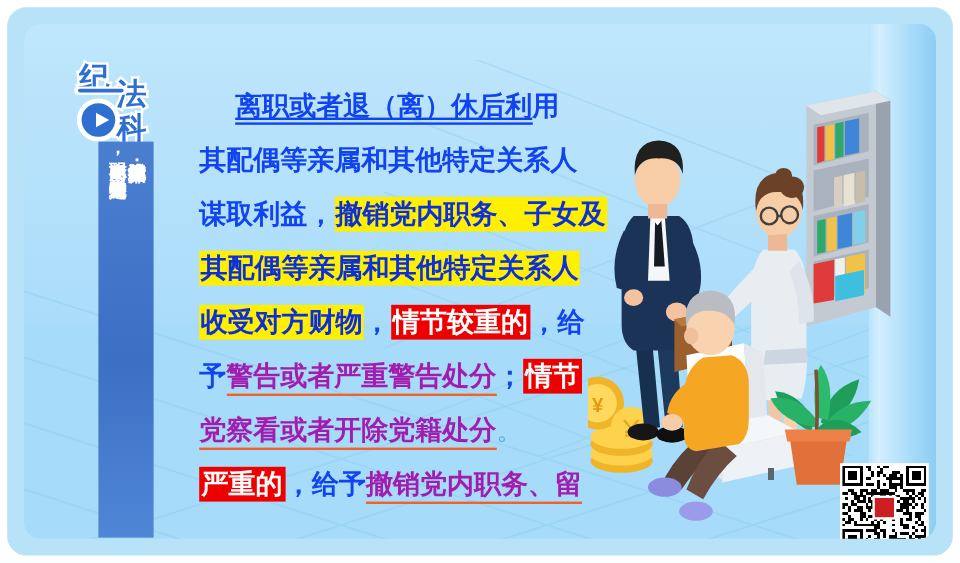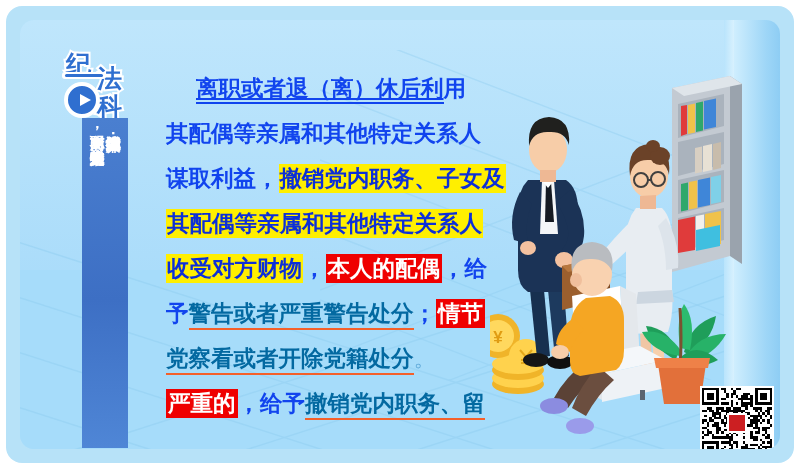--- a/index.html
+++ b/index.html
@@ -106,21 +106,21 @@
   .u-blue{
     border-bottom:2.5px solid #1144ee;padding-bottom:1px;text-decoration:underline;
   }
   .hl-yellow{
     background:#ffef00;color:#0d2fd8;padding:2px 1px;
   }
   .chip-red{
     background:#ef0000;color:#ffffff;padding:2px 2px;
   }
   .u-orange{
-    color:#0369a1;border-bottom:2.5px solid #f4602a;padding-bottom:2px;
+    color:#a21caf;border-bottom:2.5px solid #f4602a;padding-bottom:2px;
   }
   .period{color:#5ea9d8;font-weight:normal;}
 
   
   .illu{position:absolute;left:470px;top:40px;width:300px;height:380px;}
 
   
   .qr{
     position:absolute;left:680px;top:366px;width:74px;height:74px;
     background:#ffffff;padding:2px;box-sizing:border-box;
@@ -327,21 +327,21 @@
       <div class="vbar">
         <div class="vcol">违反廉洁纪律的行为：</div>
         <div class="vcol sub">离岗离职后，特定关系人收受财物</div>
       </div>
 
       <div class="maintext" id="maintext">
           <div class="ln center"><span class="u-blue">离职或者退（离）休后利</span><span>用</span></div>
           <div class="ln"><span>其配偶等亲属和其他特定关系人</span></div>
           <div class="ln"><span>谋取利益，</span><span class="hl-yellow">撤销党内职务、子女及</span></div>
           <div class="ln"><span class="hl-yellow">其配偶等亲属和其他特定关系人</span></div>
-          <div class="ln"><span class="hl-yellow">收受对方财物</span><span>，</span><span class="chip-red">本人的配偶</span><span>，给</span></div>
+          <div class="ln"><span class="hl-yellow">收受对方财物</span><span>，</span><span class="chip-red">情节较重的</span><span>，给</span></div>
           <div class="ln"><span>予</span><span class="u-orange">警告或者严重警告处分</span><span>；</span><span class="chip-red">情节</span></div>
           <div class="ln"><span class="u-orange">党察看或者开除党籍处分</span><span class="period">。</span></div>
           <div class="ln"><span class="chip-red">严重的</span><span>，给予</span><span class="u-orange">撤销党内职务、留</span></div>
         </div>
 
       <div class="qr">
         <svg id="qrsvg" width="70" height="70" viewBox="0 0 29 29" shape-rendering="crispEdges">
             <rect width="29" height="29" fill="#fff"></rect>
             <rect x="8" y="0" width="1" height="1" fill="#000"></rect>
             <rect x="9" y="0" width="1" height="1" fill="#000"></rect>

